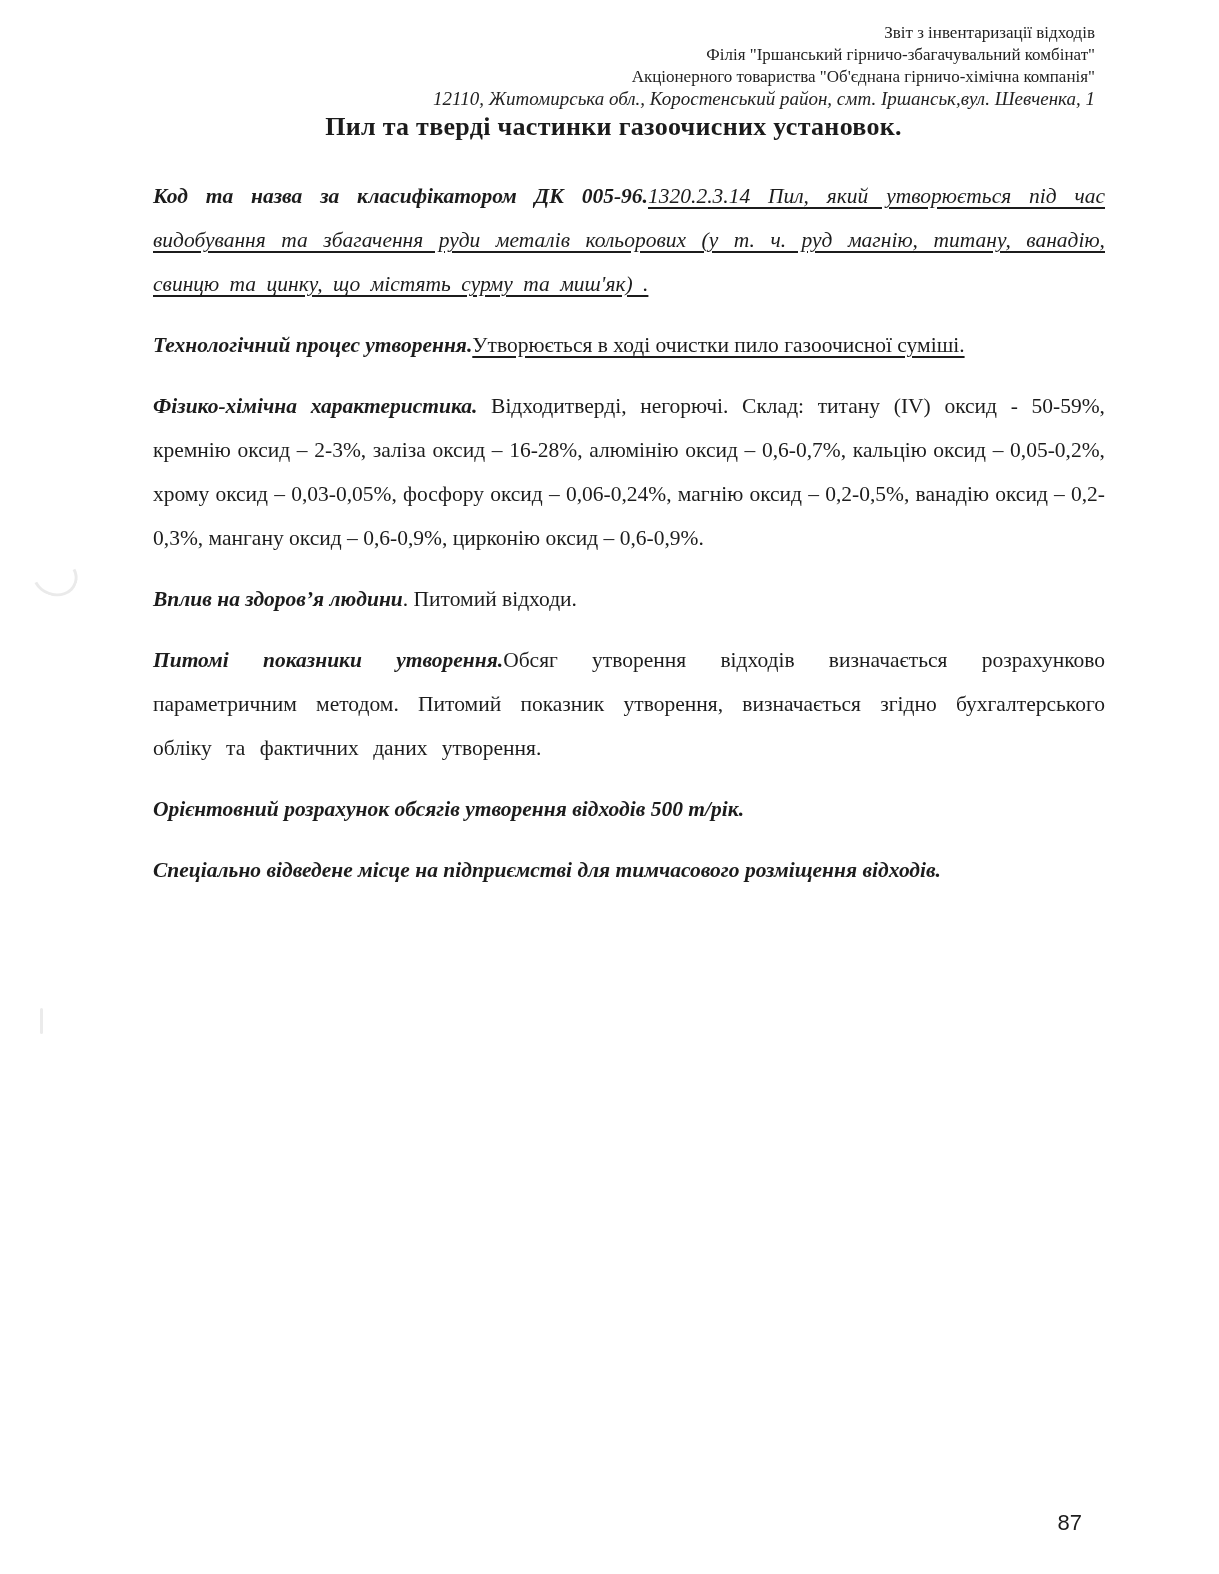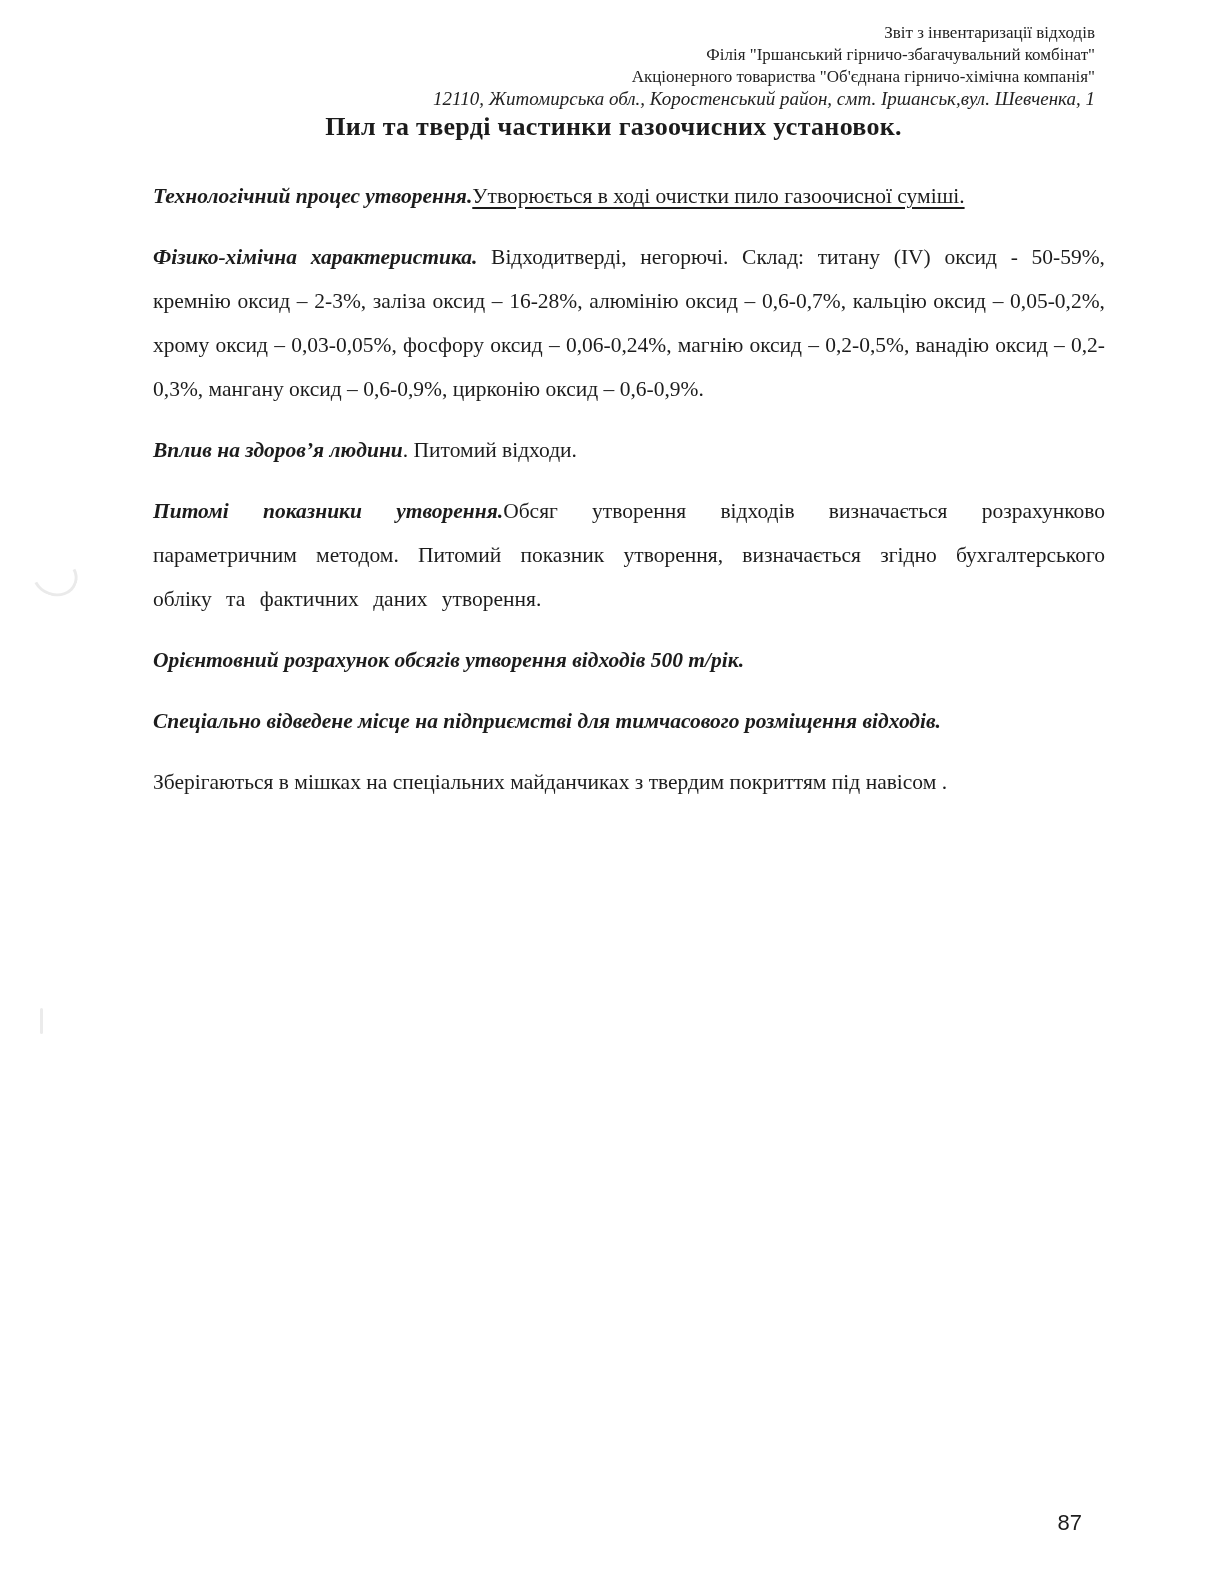--- a/index.html
+++ b/index.html
@@ -93,34 +93,34 @@
     <div>Звіт з інвентаризації відходів</div>
     <div>Філія "Іршанський гірничо-збагачувальний комбінат"</div>
     <div>Акціонерного товариства "Об'єднана гірничо-хімічна компанія"</div>
     <div class="h-italic">12110, Житомирська обл., Коростенський район, смт. Іршанськ,вул. Шевченка, 1</div>
   </div>
 
   <h1 class="title">Пил та тверді частинки газоочисних установок.</h1>
 
   <div class="content">
 
+    <p class="para ws-med"><span class="lead">Код та назва за класифікатором ДК 005-96.</span><span class="it und">1320.2.3.14 Пил, який утворюється під час видобування та збагачення руди металів кольорових (у т. ч. руд магнію, титану, ванадію, свинцю та цинку, що містять сурму та миш'як) .</span></p>
 
     <p class="para"><span class="lead">Технологічний процес утворення.</span><span class="und">Утворюється в ході очистки пило газоочисної суміші.</span></p>
 
     <p class="para"><span class="lead">Фізико-хімічна характеристика.</span><span> Відходитверді, негорючі. Склад: титану (IV) оксид - 50-59%, кремнію оксид – 2-3%, заліза оксид – 16-28%, алюмінію оксид – 0,6-0,7%, кальцію оксид – 0,05-0,2%, хрому оксид – 0,03-0,05%, фосфору оксид – 0,06-0,24%, магнію оксид – 0,2-0,5%, ванадію оксид – 0,2-0,3%, мангану оксид – 0,6-0,9%, цирконію оксид – 0,6-0,9%.</span></p>
 
     <p class="para"><span class="lead">Вплив на здоров’я людини</span><span>. Питомий відходи.</span></p>
 
     <p class="para ws-wide"><span class="lead">Питомі показники утворення.</span><span>Обсяг утворення відходів визначається розрахунково параметричним методом. Питомий показник утворення, визначається згідно бухгалтерського обліку та фактичних даних утворення.</span></p>
 
     <p class="para"><span class="lead">Орієнтовний розрахунок обсягів утворення відходів 500 т/рік.</span></p>
 
     <p class="para"><span class="lead">Спеціально відведене місце на підприємстві для тимчасового розміщення відходів.</span></p>
 
-    <p class="para"><span>Зберігаються в мішках на спеціальних майданчиках з твердим покриттям під навісом .</span></p>
 
 
   </div>
 
   <div class="artifact a1"></div>
   <div class="artifact a2"></div>
 
   <div class="page-number">87</div>
 
 </div>

